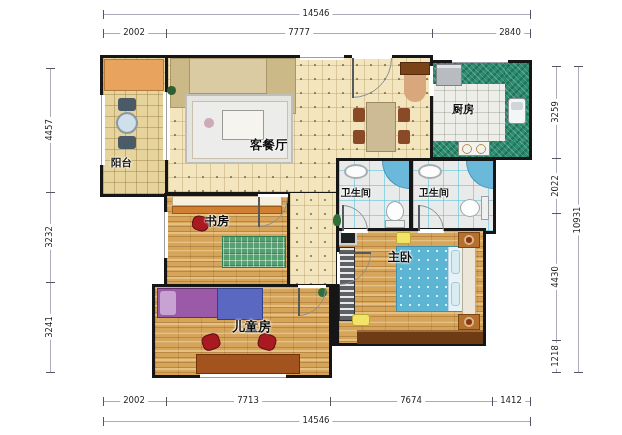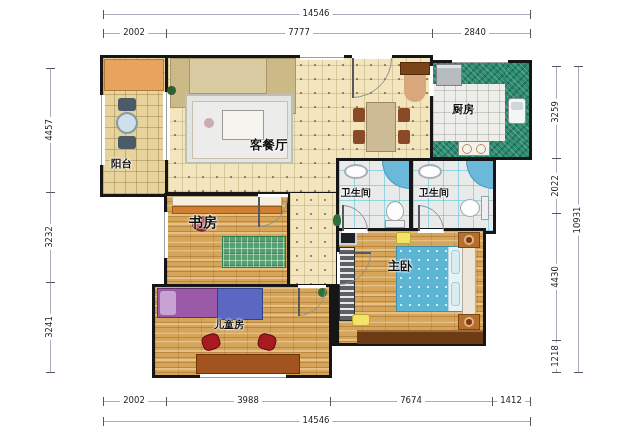--- a/index.html
+++ b/index.html
@@ -39,21 +39,21 @@
       repeating-linear-gradient(0deg, rgba(255,255,255,.45) 0 1px, transparent 1px 6px),
       repeating-linear-gradient(90deg, rgba(255,255,255,.45) 0 1px, transparent 1px 6px),
       repeating-linear-gradient(0deg, rgba(20,80,40,.35) 0 2px, transparent 2px 12px);}
   .beddots{background:#5cb6d3;
     background-image:radial-gradient(circle at 4px 4px, rgba(255,255,255,.75) .7px, transparent 1.3px);
     background-size:9px 9px;}
   .wardrobe{background:#5d6166;
     background-image:repeating-linear-gradient(180deg, #e8e8e8 0 2px, #5d6166 2px 6px);}
   .room{box-sizing:border-box;border:3px solid #161616;}
   .room-label{position:absolute;font-weight:bold;color:#0d0d0d;line-height:1;white-space:nowrap;
-    text-shadow:0 0 2px #fff,0 0 2px #fff,0 0 3px #fff;}
+    text-shadow:0 0 2px #fff,0 0 2px #fff,0 0 3px #fff;font-family:Liberation Serif, serif;}
   
   .dline-h{position:absolute;height:1px;background:#aab;}
   .dline-v{position:absolute;width:1px;background:#aab;}
   .tick-v{position:absolute;width:1px;height:9px;background:#556;}
   .tick-h{position:absolute;width:9px;height:1px;background:#556;}
   .dlab{position:absolute;transform:translate(-50%,-50%);font-size:8.5px;color:#222;
     background:#fff;padding:0 3px;line-height:1.1;white-space:nowrap;}
   .dlab-v{position:absolute;writing-mode:vertical-rl;transform:translate(-50%,-50%) rotate(180deg);
     font-size:8.5px;color:#222;background:#fff;padding:2px 0;line-height:1.1;white-space:nowrap;}
   
@@ -185,47 +185,47 @@
   <div class="leaf" style="left:342px;top:205px;width:2px;height:26px;"></div>
 
   <div class="win" style="left:418px;top:229px;width:26px;height:4px;"></div>
   <div class="arc" style="left:392px;top:205px;width:52px;height:52px;clip-path:inset(0 0 50% 50%);"></div>
   <div class="leaf" style="left:418px;top:205px;width:2px;height:26px;"></div>
 
   <span class="room-label" style="left:250px;top:139px;font-size:12.5px;">客餐厅</span>
   <span class="room-label" style="left:452px;top:104px;font-size:11px;">厨房</span>
   <span class="room-label" style="left:341px;top:188px;font-size:10px;">卫生间</span>
   <span class="room-label" style="left:419px;top:188px;font-size:10px;">卫生间</span>
-  <span class="room-label" style="left:388px;top:251px;font-size:12px;margin-top:9px;">主卧</span>
-  <span class="room-label" style="left:189px;top:215px;font-size:14px;">书房</span>
-  <span class="room-label" style="left:214px;top:320px;font-size:10px;">儿童房</span>
+  <span class="room-label" style="left:388px;top:251px;font-size:12px;">主卧</span>
+  <span class="room-label" style="left:205px;top:215px;font-size:12px;">书房</span>
+  <span class="room-label" style="left:232px;top:320px;font-size:13px;">儿童房</span>
   <span class="room-label" style="left:111px;top:158px;font-size:10.5px;">阳台</span>
 
   <div class="dline-h" style="left:103px;top:14px;width:427px;"></div>
   <div class="tick-v" style="left:103px;top:10px;"></div>
     <div class="tick-v" style="left:530px;top:10px;"></div>
   <span class="dlab" style="left:316px;top:14px;">14546</span>
 
   <div class="dline-h" style="left:103px;top:33px;width:427px;"></div>
   <div class="tick-v" style="left:103px;top:29px;"></div>
     <div class="tick-v" style="left:166px;top:29px;"></div>
   <div class="tick-v" style="left:432px;top:29px;"></div>
     <div class="tick-v" style="left:530px;top:29px;"></div>
   <span class="dlab" style="left:134px;top:33px;">2002</span>
   <span class="dlab" style="left:299px;top:33px;">7777</span>
-  <span class="dlab" style="left:475px;top:33px;">2840</span>
+  <span class="dlab" style="left:510px;top:33px;">2840</span>
 
   <div class="dline-h" style="left:103px;top:401px;width:427px;"></div>
   <div class="tick-v" style="left:103px;top:397px;"></div>
     <div class="tick-v" style="left:166px;top:397px;"></div>
   <div class="tick-v" style="left:330px;top:397px;"></div>
     <div class="tick-v" style="left:492px;top:397px;"></div>
   <div class="tick-v" style="left:530px;top:397px;"></div>
   <span class="dlab" style="left:134px;top:401px;">2002</span>
-  <span class="dlab" style="left:248px;top:401px;">3988</span>
+  <span class="dlab" style="left:248px;top:401px;">7713</span>
   <span class="dlab" style="left:411px;top:401px;">7674</span>
   <span class="dlab" style="left:511px;top:401px;">1412</span>
 
   <div class="dline-h" style="left:103px;top:421px;width:427px;"></div>
   <div class="tick-v" style="left:103px;top:417px;"></div>
     <div class="tick-v" style="left:530px;top:417px;"></div>
   <span class="dlab" style="left:316px;top:421px;">14546</span>
 
   <div class="dline-v" style="left:50px;top:68px;height:304px;"></div>
   <div class="tick-h" style="left:46px;top:68px;"></div>

